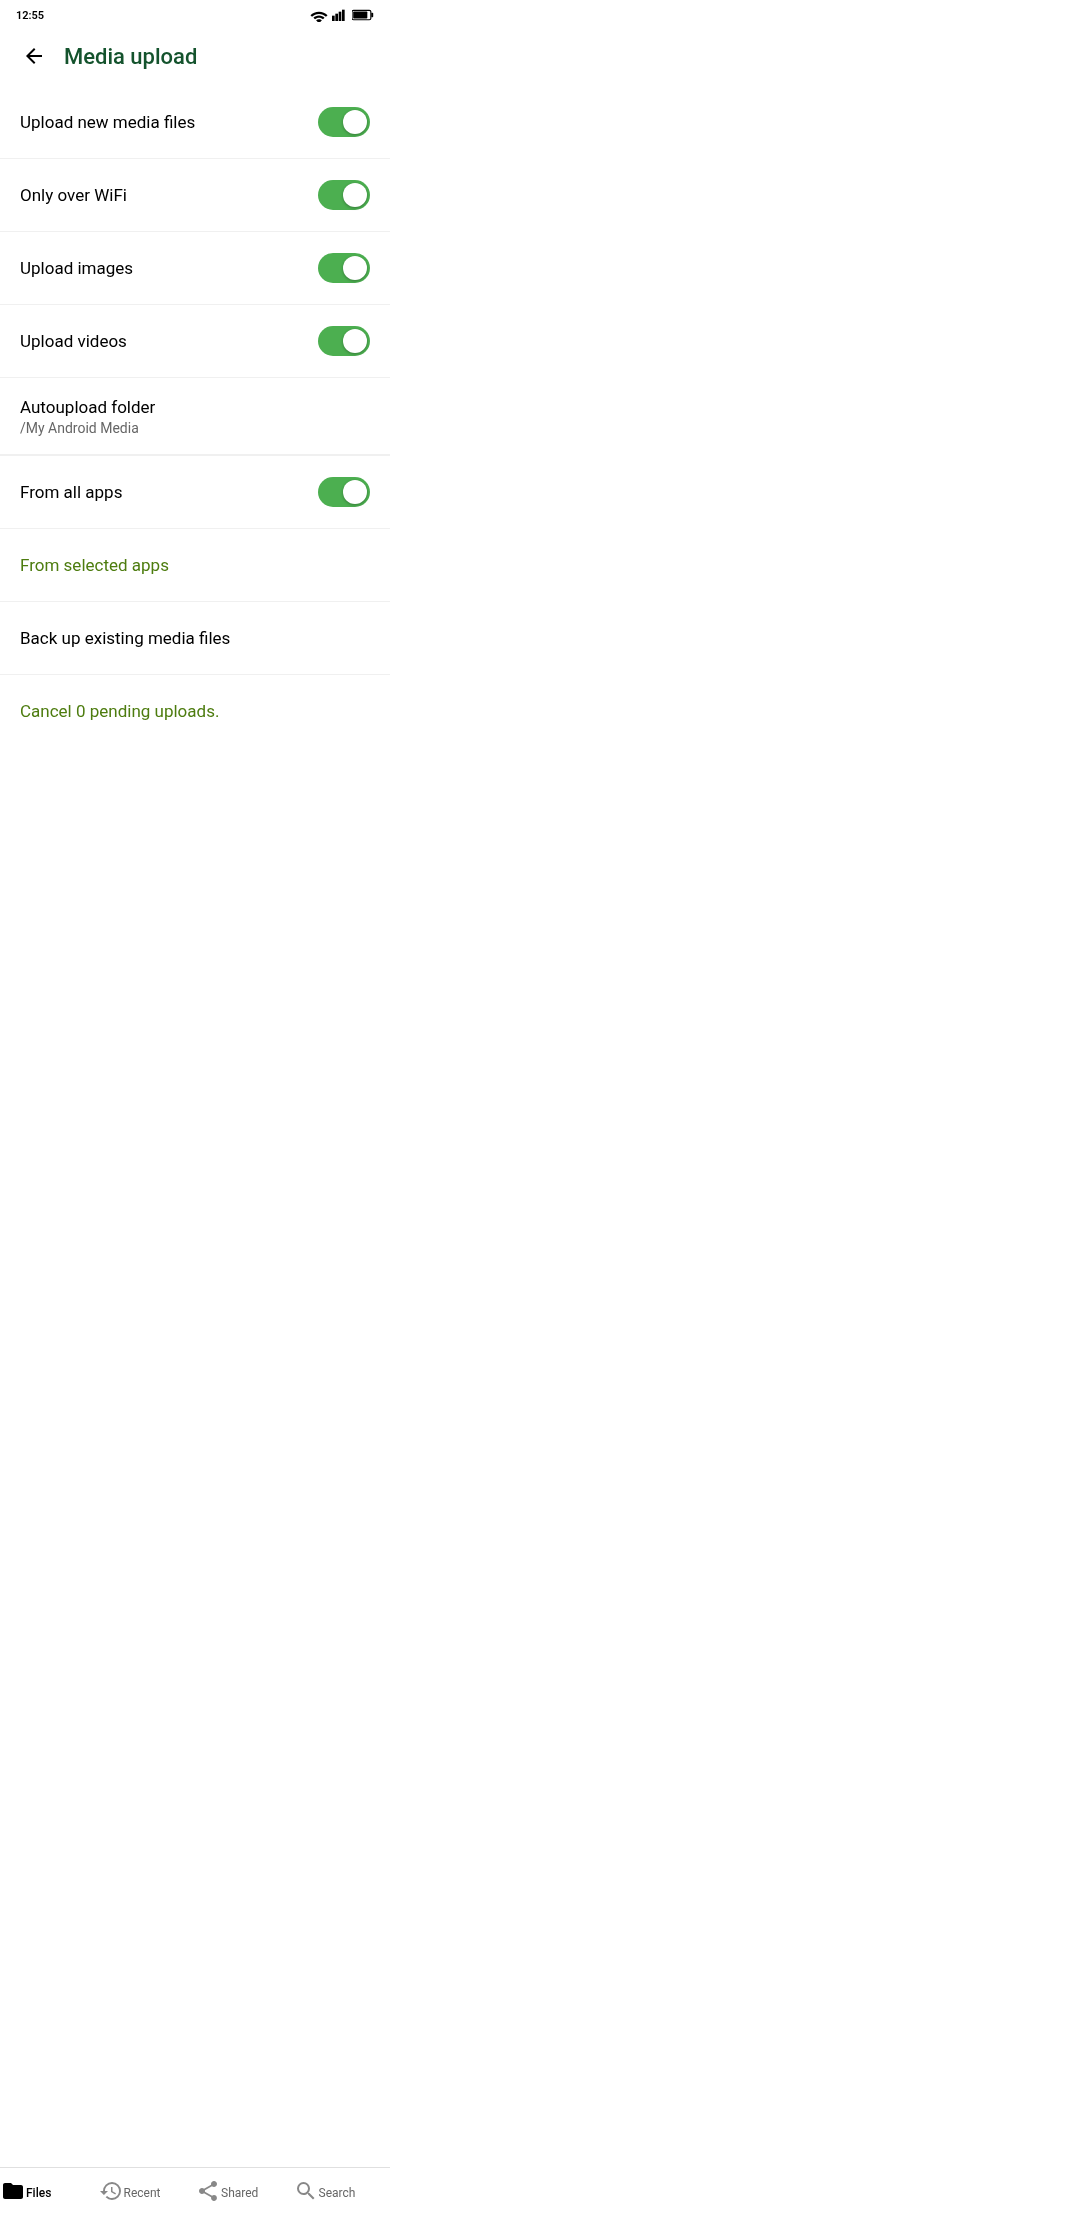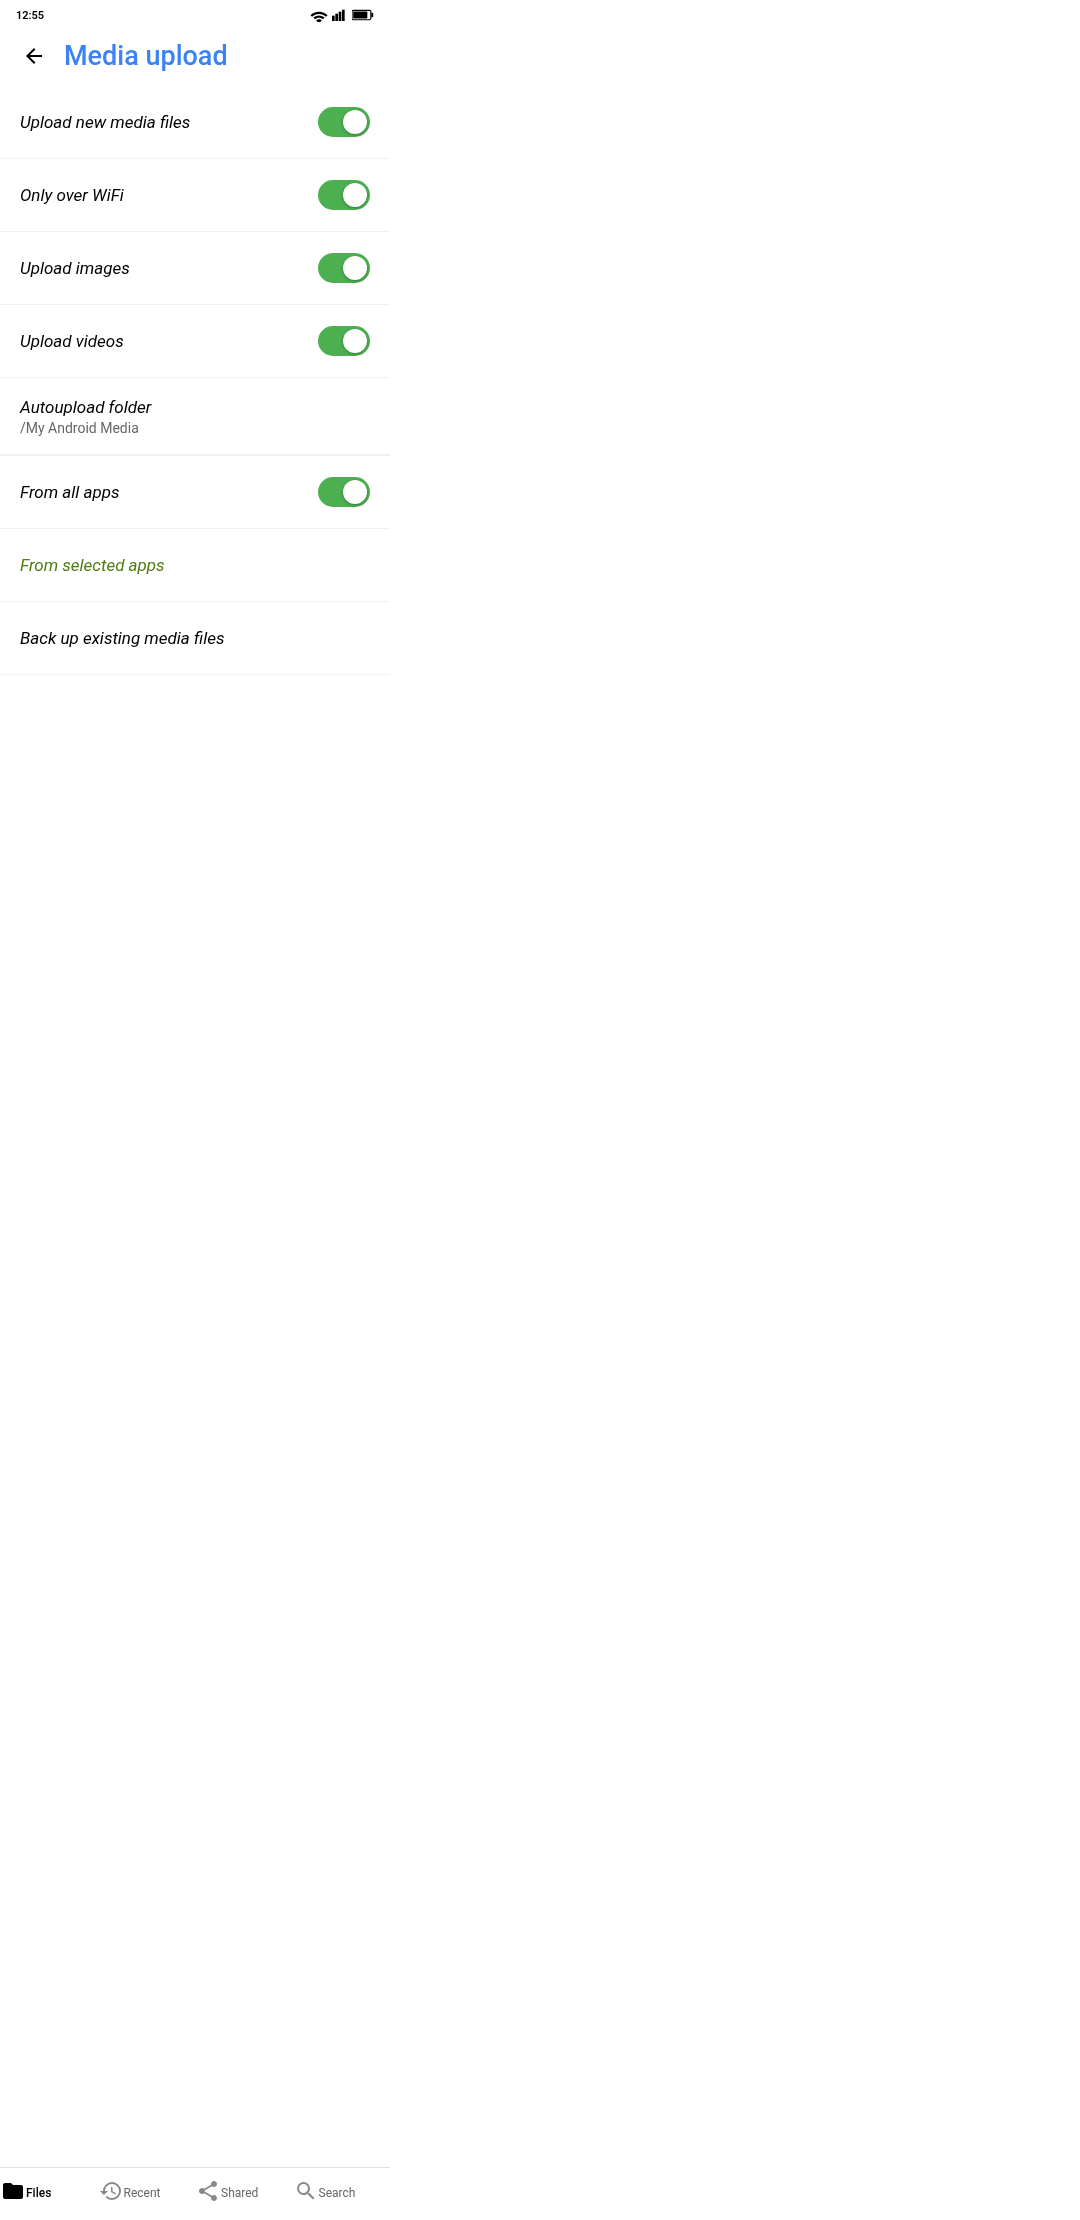--- a/index.html
+++ b/index.html
@@ -53,43 +53,42 @@
       width: 36px;
       height: 36px;
       display: flex;
       align-items: center;
       justify-content: center;
       cursor: pointer;
       margin-right: 12px;
     }
 
     .header-title {
-      font-size: 27px;
+      font-size: 22px;
       font-weight: 500;
-      color: #3b82f6;
+      color: #14532d;
     }
 
     .settings-item {
       display: flex;
       align-items: center;
       justify-content: space-between;
       padding: 18px 20px;
       min-height: 72px;
       cursor: pointer;
     }
 
     .settings-item-text {
       flex: 1;
     }
 
     .settings-item-label {
       font-size: 17px;
       color: #000;
       line-height: 1.3;
-      font-style: italic;
     }
 
     .settings-item-sublabel {
       font-size: 14px;
       color: #666;
       margin-top: 2px;
     }
 
     .settings-item-label.disabled {
       color: #4d7c0f;
@@ -296,20 +295,25 @@
   </div>
   <div class="divider"></div>
 
   <div class="settings-item">
     <div class="settings-item-text">
       <div class="settings-item-label">Back up existing media files</div>
     </div>
   </div>
   <div class="divider"></div>
 
+  <div class="settings-item">
+    <div class="settings-item-text">
+      <div class="settings-item-label disabled">Cancel 0 pending uploads.</div>
+    </div>
+  </div>
 </div>
 
 <div class="bottom-nav">
 
   <div class="nav-item active">
     <div class="nav-icon">
       <svg width="24" height="24" viewBox="0 0 24 24" fill="#000">
         <path d="M10 4H4c-1.1 0-2 .9-2 2v12c0 1.1.9 2 2 2h16c1.1 0 2-.9 2-2V8c0-1.1-.9-2-2-2h-8l-2-2z"></path>
       </svg>
     </div>

